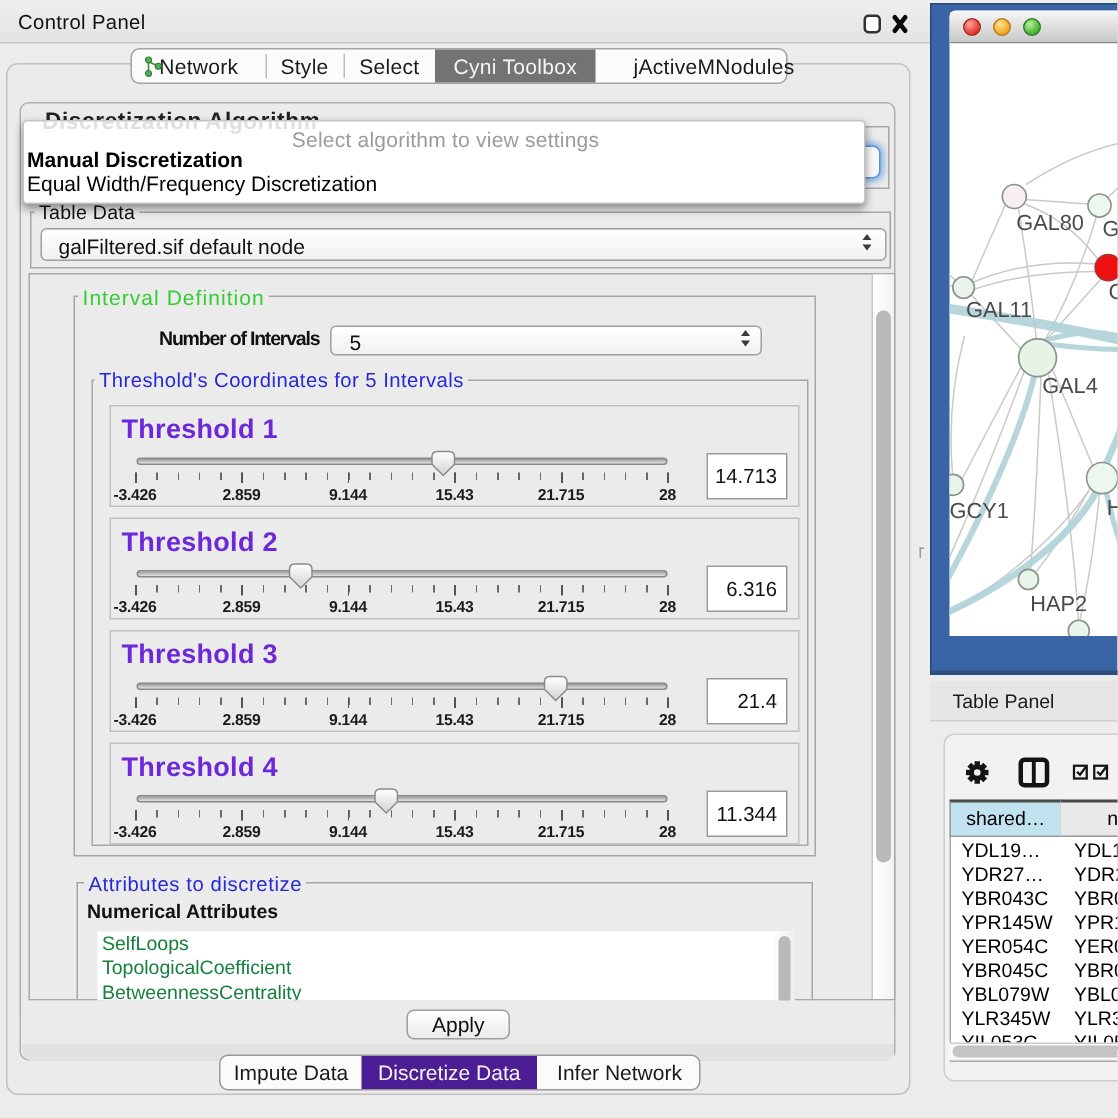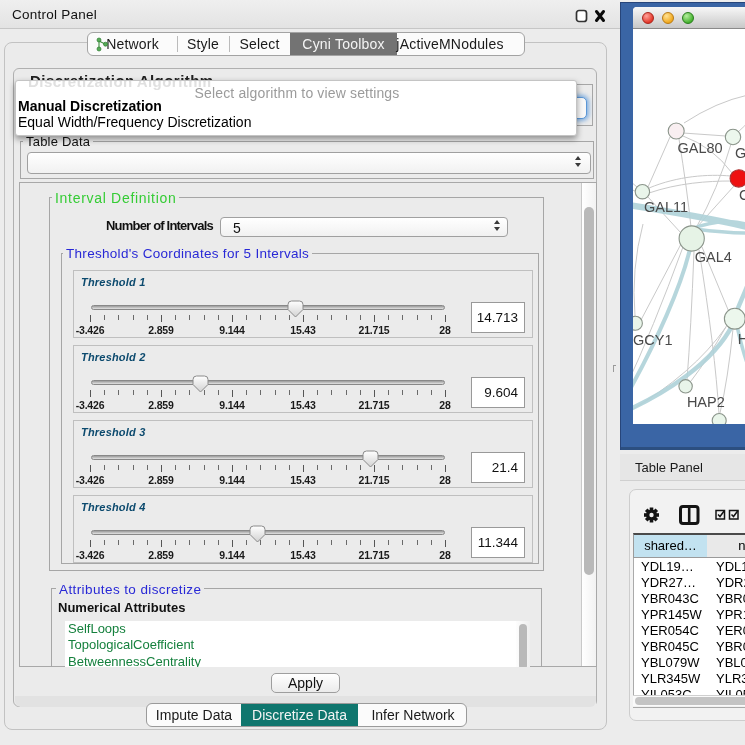--- a/index.html
+++ b/index.html
@@ -18,21 +18,21 @@
 
 .group { position:absolute; border:1px solid #a6a6a6; }
 .glabel { position:absolute; background:#ebebeb; padding:0 3px; font-size:13.5px; letter-spacing:0.3px; white-space:nowrap; }
 
 .combo { position:absolute; background:linear-gradient(#ffffff,#f1f1f1); border:1px solid #a0a0a0; border-radius:4px; font-size:14px; color:#111; }
 .stepper { position:absolute; width:8px; }
 .stepper .up { width:0; height:0; border-left:3.5px solid transparent; border-right:3.5px solid transparent; border-bottom:4.5px solid #3a3a3a; margin-bottom:2.5px; }
 .stepper .dn { width:0; height:0; border-left:3.5px solid transparent; border-right:3.5px solid transparent; border-top:4.5px solid #3a3a3a; }
 
 .tpanel { position:absolute; left:73px; width:460px; height:68px; border:1px solid #bfbfbf; }
-.tpanel .tlab { position:absolute; left:7px; top:5px; font-size:11px; letter-spacing:0.2px; font-weight:bold; color:#0c4a6e;font-style:italic; }
+.tpanel .tlab { position:absolute; left:7px; top:5px; font-size:18px; letter-spacing:0.2px; font-weight:bold; color:#6d28d9; }
 .track { position:absolute; left:17px; top:34px; width:354px; height:5px; border-radius:3px; background:linear-gradient(#9a9a9a,#e3e3e3); border:1px solid #888; }
 .ticks { position:absolute; left:16px; top:44px; width:357px; height:5px;
   background:repeating-linear-gradient(to right, #6a6a6a 0 1px, transparent 1px 14.2px); }
 .ticksM { position:absolute; left:16px; top:44px; width:357px; height:7px;
   background:repeating-linear-gradient(to right, #555 0 1px, transparent 1px 71px); }
 .tl { position:absolute; top:52.5px; font-size:10.5px; letter-spacing:-0.2px; font-weight:bold; color:#1a1a1a; transform:translateX(-50%); }
 .vbox { position:absolute; left:397px; top:31px; width:54px; height:31px; background:#fff; border:1px solid #999; font-size:13.5px; color:#111; text-align:right; line-height:29px; padding-right:6px; }
 .thumb { position:absolute; top:29px; }
 
 #popup { left:15px; top:80px; width:562px; height:56px; font-size:14px; background:#fff; border:1px solid #c4c4c4; border-radius:3px; box-shadow:0 3px 6px rgba(0,0,0,0.4); overflow:hidden; }
@@ -71,30 +71,31 @@
     <path d="M4 3.5 V11.5 M4 4 L10.5 7.2" stroke="#3f8f3f" stroke-width="1.1" fill="none"></path>
     <circle cx="4" cy="3" r="2" fill="#58ac58" stroke="#2e7d32" stroke-width="0.7"></circle>
     <circle cx="4" cy="12" r="2" fill="#58ac58" stroke="#2e7d32" stroke-width="0.7"></circle>
     <circle cx="10.5" cy="7.2" r="2" fill="#58ac58" stroke="#2e7d32" stroke-width="0.7"></circle>
   </svg>
   <div class="sep" style="left:89px;"></div>
   <div class="seg" style="left:89px; width:52px;">Style</div>
   <div class="sep" style="left:141px;"></div>
   <div class="seg" style="left:141px; width:61px;">Select</div>
   <div class="seg" id="cyniseg">Cyni Toolbox</div>
-  <div class="seg" style="left:300px; width:124px;">jActiveMNodules</div>
+  <div class="seg" style="left:326px; width:124px;">jActiveMNodules</div>
 </div>
 
 <div class="group" style="left:22px; top:84px; width:571px; height:42px;"></div>
 <div class="glabel" style="left:27px; top:72px; font-weight:bold; color:#222; font-size:15px; letter-spacing:0.45px;">Discretization Algorithm</div>
 <div class="abs" style="left:28px; top:97px; width:559px; height:22px; background:#f8f8f8; border:1.5px solid #5b97d6; border-radius:5px; box-shadow:0 0 4px 2px rgba(95,155,220,0.75);"></div>
 
 <div class="group" style="left:20px; top:141px; width:574px; height:38px;"></div>
 <div class="glabel" style="left:23px; top:134px; color:#111; font-size:13px; letter-spacing:0.2px;">Table Data</div>
 <div class="combo" style="left:27px; top:152px; width:564px; height:22px;">
+  <span style="position:absolute; left:11px; top:3px;">galFiltered.sif default node</span>
   <div class="stepper" style="left:547px; top:3px;">
       <div class="up"></div>
       <div class="dn"></div>
     </div>
 </div>
 
 <div class="abs" style="left:19px; top:182px; width:578px; height:485px; border:1px solid #a8a8a8; background:#ebebeb;"></div>
 
 <div class="abs" style="left:581px; top:183px; width:15px; height:483px; background:linear-gradient(to right,#ffffff,#f2f2f2); border-left:1px solid #c9c9c9;"></div>
 <div class="abs" style="left:583.5px; top:207px; width:10px; height:368px; background:#b9b9b9; border-radius:5px;"></div>
@@ -148,21 +149,21 @@
   <span class="tl" style="left:371px;">28</span>
   <svg class="thumb" style="left:117.5px;" width="17" height="18" viewBox="0 0 17 18">
     <defs>
         <linearGradient id="tg2" x1="0" y1="0" x2="0" y2="1">
           <stop offset="0" stop-color="#ffffff"></stop>
           <stop offset="1" stop-color="#d2d2d2"></stop>
         </linearGradient>
       </defs>
     <path d="M1 4.5 Q1 1 4.5 1 L12.5 1 Q16 1 16 4.5 L16 9.5 L8.5 17 L1 9.5 Z" fill="url(#tg2)" stroke="#8a8a8a" stroke-width="1"></path>
   </svg>
-  <div class="vbox">9.604</div>
+  <div class="vbox">6.316</div>
 </div>
 <div class="tpanel" style="top:420px;">
   <div class="tlab">Threshold 3</div>
   <div class="track"></div>
   <div class="ticks"></div>
     <div class="ticksM"></div>
   <span class="tl" style="left:16px;">-3.426</span>
   <span class="tl" style="left:87px;">2.859</span>
   <span class="tl" style="left:158px;">9.144</span>
   <span class="tl" style="left:229px;">15.43</span>
@@ -211,21 +212,21 @@
 <div class="abs" style="left:516px; top:621px; width:14px; height:46px; background:linear-gradient(to right,#fdfdfd,#eee);"></div>
 <div class="abs" style="left:519px; top:624px; width:8px; height:46px; background:#b9b9b9; border-radius:4px;"></div>
 
 <div class="abs" style="left:20px; top:667px; width:576px; height:40px; background:#ebebeb;"></div>
 <div class="abs" style="left:15px; top:696px; width:581px; height:11px; background:#e2e2e2; border-radius:0 0 6px 6px;"></div>
 
 <div class="abs" style="left:271px; top:673px; width:69px; height:20px; background:linear-gradient(#ffffff,#ebebeb); border:1px solid #9e9e9e; border-radius:5px; font-size:14px; text-align:center; line-height:18px; color:#111;">Apply</div>
 
 <div class="abs" id="bottabs">
   <div class="seg" style="left:0; width:94px;">Impute Data</div>
-  <div class="seg" style="left:94px; width:117px; background:#0f766e; color:#f4f4f4;">Discretize Data</div>
+  <div class="seg" style="left:94px; width:117px; background:#4c1d95; color:#f4f4f4;">Discretize Data</div>
   <div class="seg" style="left:211px; width:110px;">Infer Network</div>
 </div>
 
 <div class="abs" id="popup">
   <div style="position:absolute; left:12px; top:-8px; color:#e0e0e0; font-weight:bold; font-size:15px; letter-spacing:0.45px;">Discretization Algorithm</div>
   <div style="position:absolute; left:0; top:4px; width:562px; text-align:center; color:#9b9b9b; letter-spacing:0.15px;">Select algorithm to view settings</div>
   <div style="position:absolute; left:2px; top:33px; color:#000;">Equal Width/Frequency Discretization</div>
   <div style="position:absolute; left:2px; top:17px; font-weight:bold; color:#000;">Manual Discretization</div>
 </div>
 

